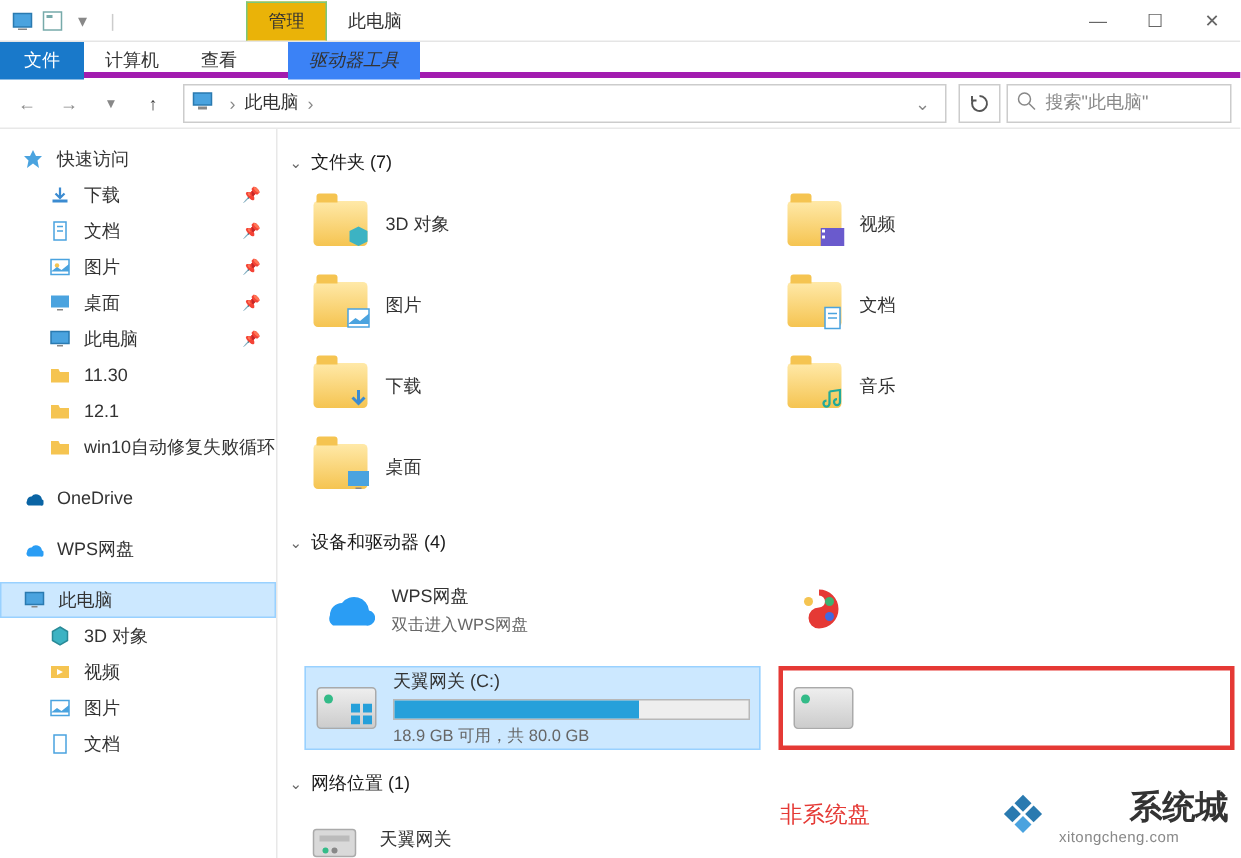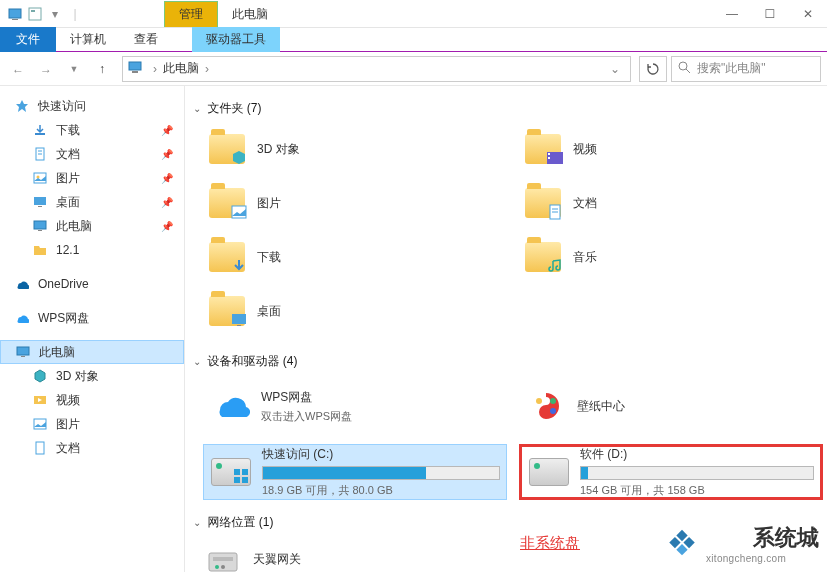--- a/index.html
+++ b/index.html
@@ -10,24 +10,24 @@
 .titlebar .qat { display: flex; align-items: center; gap: 2px; padding-left: 6px; }
 .qat-icon { width: 18px; height: 18px; display: inline-flex; align-items: center; justify-content: center; }
 .titlebar .tabs-area { display: flex; align-items: flex-end; margin-left: 80px; height: 100%; }
 .title-tab, .title-label { padding: 4px 14px; font-size: 12px; }
 .title-tab { background: #eab308; border: 1px solid #7bc87b; border-bottom: none; }
 .title-label { color: #333; }
 .wincontrols { margin-left: auto; display: flex; }
 .wincontrols div { width: 38px; height: 24px; display: flex; align-items: center; justify-content: center; color: #666; }
 
 
-.ribbon { height: 24px; display: flex; align-items: center; border-bottom: 1px solid #a21caf; }
+.ribbon { height: 24px; display: flex; align-items: flex-start; border-bottom: 4px solid #a21caf; }
 .ribbon .file-btn { background: #1979ca; color: #fff; padding: 4px 16px; display: flex; align-items: center; }
 .ribbon .rtab { padding: 4px 14px; display: flex; align-items: center; color: #333; }
-.ribbon .rtab.context { background: #7dd3fc; margin-left: 20px; }
+.ribbon .rtab.context { background: #3b82f6; margin-left: 20px; font-style: italic; }
 
 
 .navbar { height: 34px; display: flex; align-items: center; padding: 0 6px; gap: 4px; border-bottom: 1px solid #e8e8e8; }
 .navbtn { width: 24px; height: 24px; display: flex; align-items: center; justify-content: center; color: #888; }
 .navbtn.enabled { color: #333; }
 .addressbar { flex: 1; height: 26px; border: 1px solid #ccc; display: flex; align-items: center; padding: 0 4px; margin: 0 4px; }
 .addressbar .pcicon { width: 18px; height: 18px; margin-right: 6px; }
 .addressbar .crumb { padding: 0 4px; }
 .addressbar .sep { color: #888; padding: 0 2px; }
 .addressbar .drop { margin-left: auto; color: #888; padding: 0 6px; }
@@ -217,21 +217,37 @@
         </span>
       <span>此电脑</span>
       <span class="pin">📌</span>
     </div>
     <div class="side-item indent1">
       <span class="side-ico">
           <svg width="14" height="14">
             <path d="M1 3h5l1 2h6v7H1z" fill="#f5c451"></path>
           </svg>
         </span>
+      <span>11.30</span>
+    </div>
+    <div class="side-item indent1">
+      <span class="side-ico">
+          <svg width="14" height="14">
+            <path d="M1 3h5l1 2h6v7H1z" fill="#f5c451"></path>
+          </svg>
+        </span>
       <span>12.1</span>
+    </div>
+    <div class="side-item indent1">
+      <span class="side-ico">
+          <svg width="14" height="14">
+            <path d="M1 3h5l1 2h6v7H1z" fill="#f5c451"></path>
+          </svg>
+        </span>
+      <span style="white-space:nowrap;">win10自动修复失败循环</span>
     </div>
     <div class="side-sep"></div>
     <div class="side-item">
       <span class="side-ico">
           <svg width="14" height="14">
             <path d="M3 9a3 3 0 0 1 3-3 4 4 0 0 1 7 2 2 2 0 0 1-1 4H4a2 2 0 0 1-1-3" fill="#0a64a4"></path>
           </svg>
         </span>
       <span>OneDrive</span>
     </div>
@@ -408,73 +424,65 @@
         <div class="drive-ico">
             <svg width="38" height="38">
               <circle cx="19" cy="19" r="16" fill="#fff"></circle>
               <path d="M19 6a13 13 0 0 1 0 26 7 7 0 0 1 0-14 4 4 0 0 0 0-8" fill="#e53935"></path>
               <circle cx="12" cy="14" r="3" fill="#f5c451"></circle>
               <circle cx="26" cy="14" r="3" fill="#3cb371"></circle>
               <circle cx="26" cy="24" r="3" fill="#4169e1"></circle>
             </svg>
           </div>
         <div class="drive-info">
-          <div class="drive-title">壁纸中心</div>
         </div>
       </div>
       <div class="drive-item selected">
         <div class="drive-ico">
             <div class="ico-hdd">
               <svg width="14" height="14" style="position:absolute;right:2px;bottom:2px;">
                 <rect width="6" height="6" x="0" y="0" fill="#26a0da"></rect>
                 <rect width="6" height="6" x="8" y="0" fill="#26a0da"></rect>
                 <rect width="6" height="6" x="0" y="8" fill="#26a0da"></rect>
                 <rect width="6" height="6" x="8" y="8" fill="#26a0da"></rect>
               </svg>
             </div>
           </div>
         <div class="drive-info">
-          <div class="drive-title">快速访问 (C:)</div>
+          <div class="drive-title">天翼网关 (C:)</div>
           <div class="drive-bar">
               <div class="fill" style="width:69%"></div>
             </div>
           <div class="drive-sub">18.9 GB 可用，共 80.0 GB</div>
         </div>
       </div>
       <div class="drive-item boxed">
         <div class="drive-ico">
             <div class="ico-hdd"></div>
           </div>
-        <div class="drive-info">
-          <div class="drive-title">软件 (D:)</div>
-          <div class="drive-bar">
-              <div class="fill" style="width:3%"></div>
-            </div>
-          <div class="drive-sub">154 GB 可用，共 158 GB</div>
-        </div>
       </div>
     </div>
 
     <div class="group-header">
       <span class="chev">⌄</span>
       <span>网络位置 (1)</span>
     </div>
     <div class="netloc">
       <div class="nicon"><svg width="40" height="40">
             <rect x="6" y="14" width="28" height="18" rx="2" fill="#d9d9d9" stroke="#aaa"></rect>
             <rect x="10" y="18" width="20" height="4" fill="#bbb"></rect>
             <circle cx="14" cy="28" r="2" fill="#3b8"></circle>
             <circle cx="20" cy="28" r="2" fill="#888"></circle>
           </svg></div>
       <span>天翼网关</span>
     </div>
   </div>
 </div>
 
-<div class="annotation" style="left:520px; top:534px;text-decoration:underline;">非系统盘</div>
+<div class="annotation" style="left:520px; top:534px;">非系统盘</div>
 
 <div class="watermark">
   <svg class="wm-logo" viewBox="0 0 36 36">
       <g transform="rotate(45 18 18)">
         <rect x="8" y="8" width="8" height="8" fill="#2a7ab0"></rect>
         <rect x="18" y="8" width="8" height="8" fill="#2a7ab0"></rect>
         <rect x="8" y="18" width="8" height="8" fill="#2a7ab0"></rect>
         <rect x="18" y="18" width="8" height="8" fill="#4aa3df"></rect>
       </g>
     </svg>

